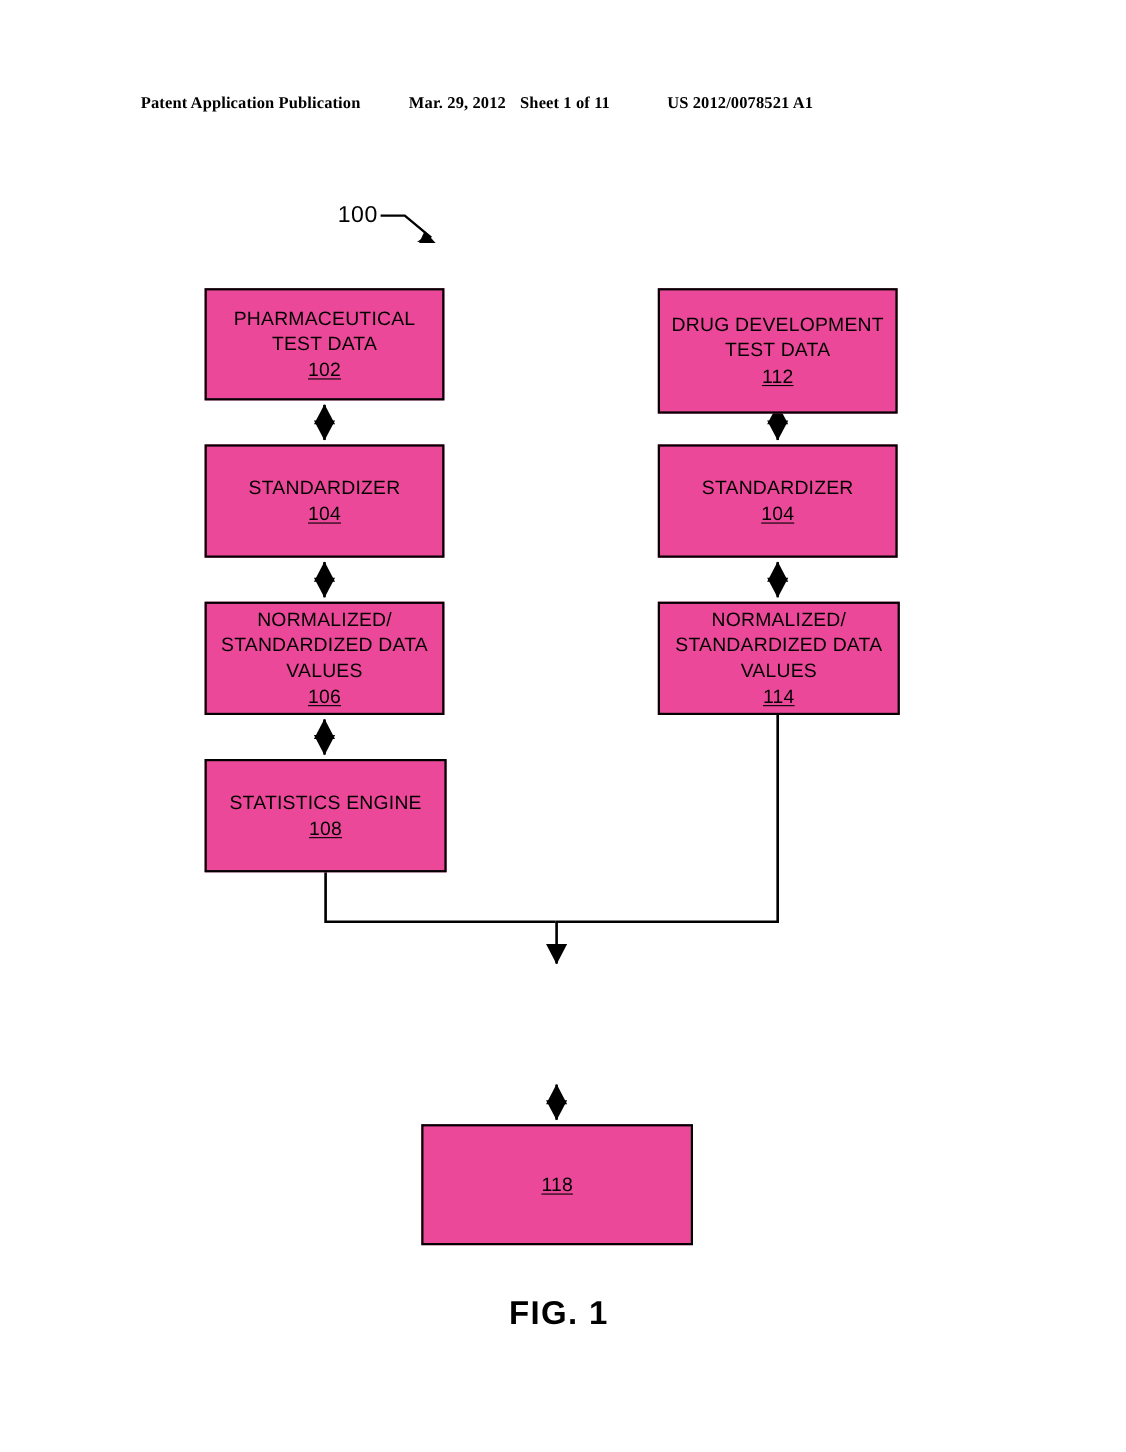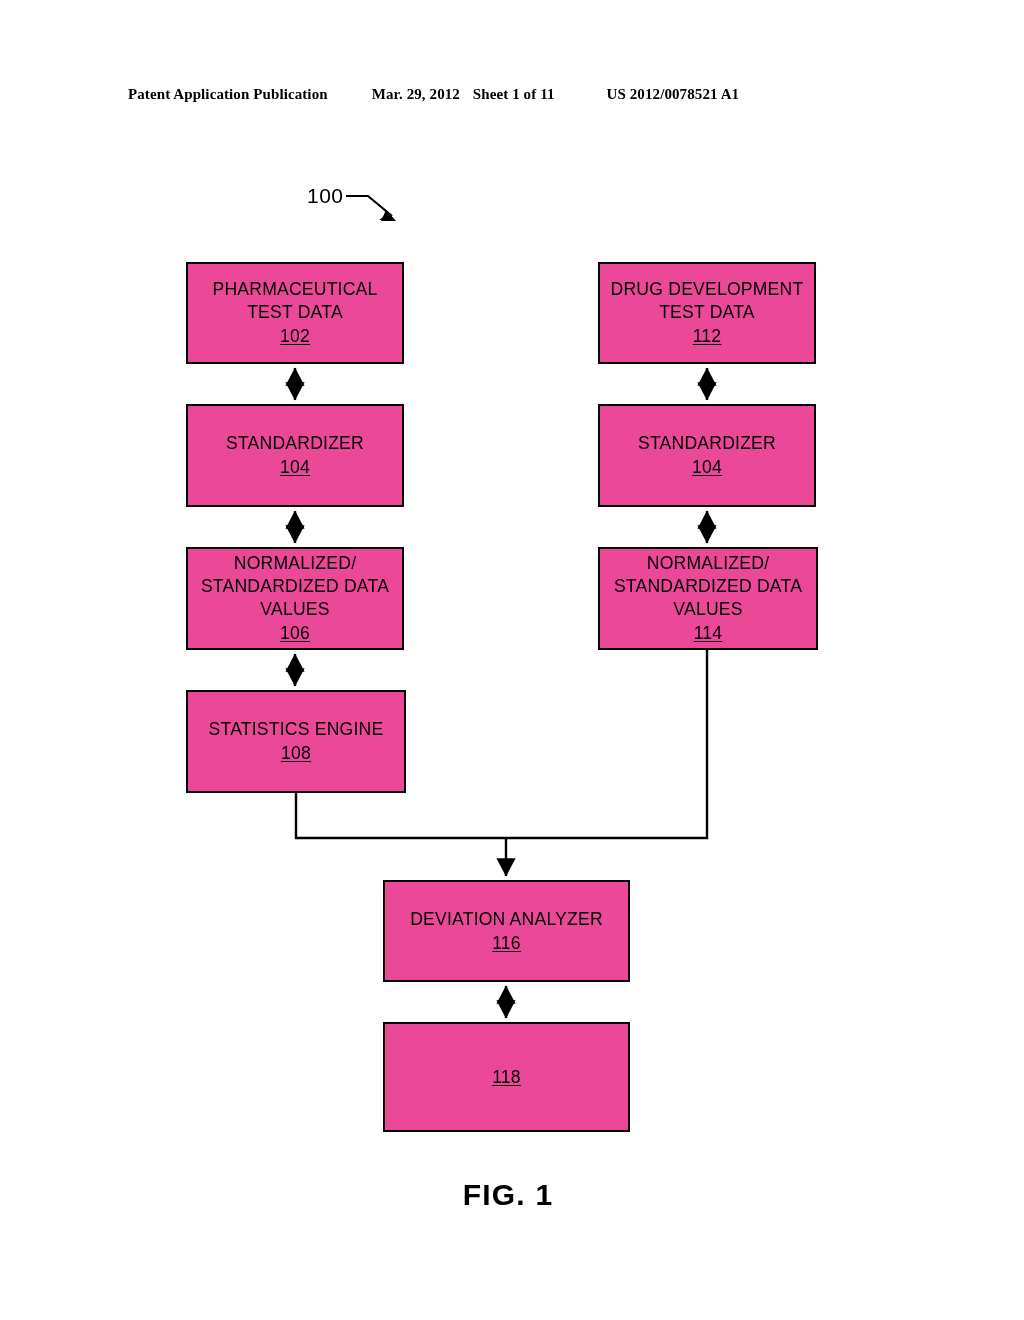--- a/index.html
+++ b/index.html
@@ -79,21 +79,21 @@
     text-underline-offset: 2px;
     margin-top: 1px;
   }
 
   
   #node-102 { left: 186px; top: 262px; width: 218px; height: 102px; }
   #node-104a { left: 186px; top: 404px; width: 218px; height: 103px; }
   #node-106 { left: 186px; top: 547px; width: 218px; height: 103px; }
   #node-108 { left: 186px; top: 690px; width: 220px; height: 103px; }
 
-  #node-112 { left: 598px; top: 262px; width: 218px; height: 102px; }
+  #node-112 { left: 598px; top: 262px; width: 218px; height: 114px; }
   #node-104b { left: 598px; top: 404px; width: 218px; height: 103px; }
   #node-114 { left: 598px; top: 547px; width: 220px; height: 103px; }
 
   #node-116 { left: 383px; top: 880px; width: 247px; height: 102px; }
   #node-118 { left: 383px; top: 1022px; width: 247px; height: 110px; }
 
   
   .callout-100 {
     position: absolute;
     left: 307px;
@@ -215,24 +215,20 @@
     <span class="nref">104</span>
   </div>
 
   <div class="node" id="node-114">
     <span class="nlabel">NORMALIZED/
 STANDARDIZED DATA
 VALUES</span>
     <span class="nref">114</span>
   </div>
 
-  <div class="node" id="node-116">
-    <span class="nlabel">DEVIATION ANALYZER</span>
-    <span class="nref">116</span>
-  </div>
 
   <div class="node" id="node-118">
     <span class="nref">118</span>
   </div>
 
   <div class="fig-caption">FIG. 1</div>
 
 </div>
 
 </body></html>

